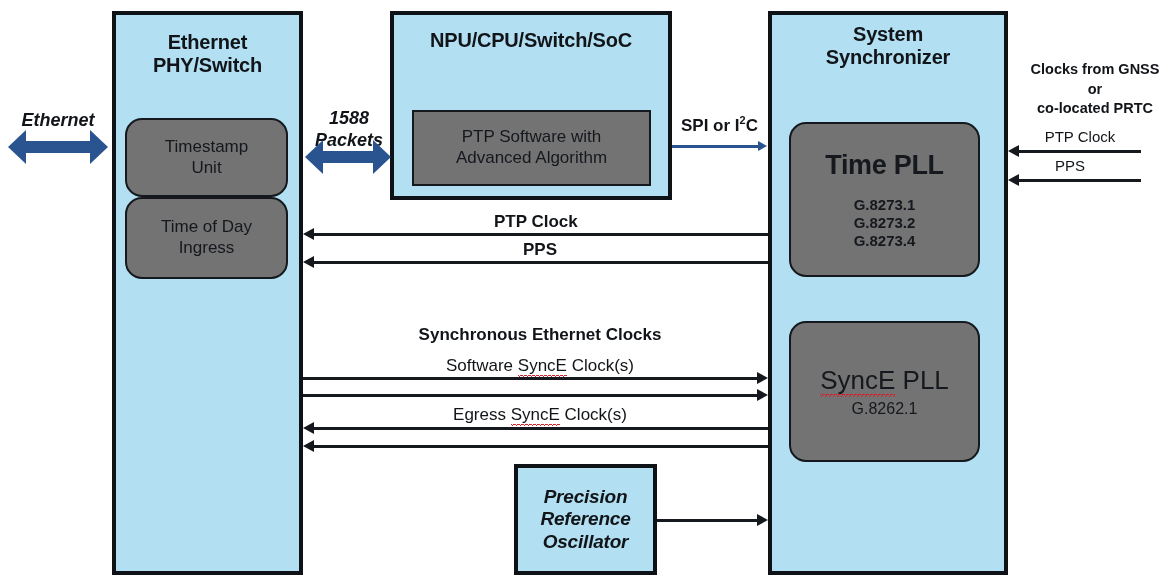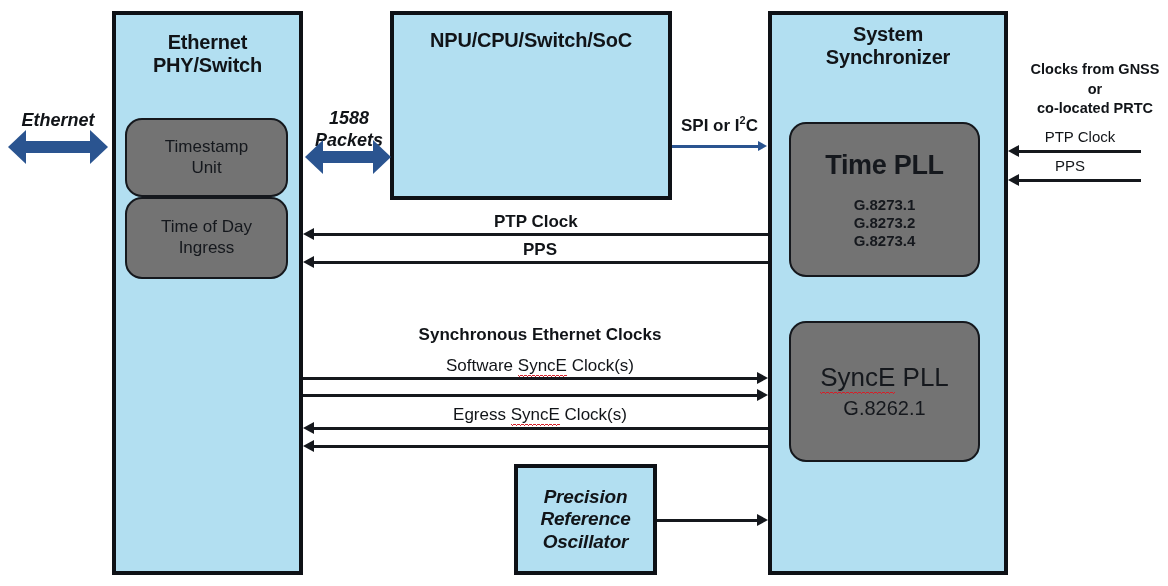--- a/index.html
+++ b/index.html
@@ -144,40 +144,44 @@
     <div>Ingress</div>
   </div>
 
 
   <div class="blk" style="left:390px; top:11px; width:282px; height:189px;">
     <div class="blk-title" style="font-size:20px; margin-top:14px;">
       <div>NPU/CPU/Switch/SoC</div>
     </div>
   </div>
 
+  <div class="inner sharp" style="left:412px; top:110px; width:239px; height:76px; font-size:17px;">
+    <div>PTP Software with</div>
+    <div>Advanced Algorithm</div>
+  </div>
 
   <div class="blk" style="left:768px; top:11px; width:240px; height:564px;">
     <div class="blk-title" style="font-size:20px; margin-top:8px;">
       <div>System</div>
       <div>Synchronizer</div>
     </div>
   </div>
 
   <div class="inner round" style="left:789px; top:122px; width:191px; height:155px;">
     <div style="font-size:27px; font-weight:bold; margin-bottom:14px; letter-spacing:-0.3px;">Time PLL</div>
     <div style="font-size:15px; font-weight:bold;">G.8273.1</div>
     <div style="font-size:15px; font-weight:bold;">G.8273.2</div>
     <div style="font-size:15px; font-weight:bold;">G.8273.4</div>
   </div>
 
   <div class="inner round" style="left:789px; top:321px; width:191px; height:141px;">
     <div style="font-size:26px; margin-bottom:2px;">
       <span class="sq">SyncE</span><span> PLL</span>
     </div>
-    <div style="font-size:20px;">G.8262.1</div>
+    <div style="font-size:16px;">G.8262.1</div>
   </div>
 
   <div class="blk" style="left:514px; top:464px; width:143px; height:111px; justify-content:center;font-style:italic;">
     <div class="blk-title" style="font-size:19px;">
       <div>Precision</div>
       <div>Reference</div>
       <div>Oscillator</div>
     </div>
   </div>
 

